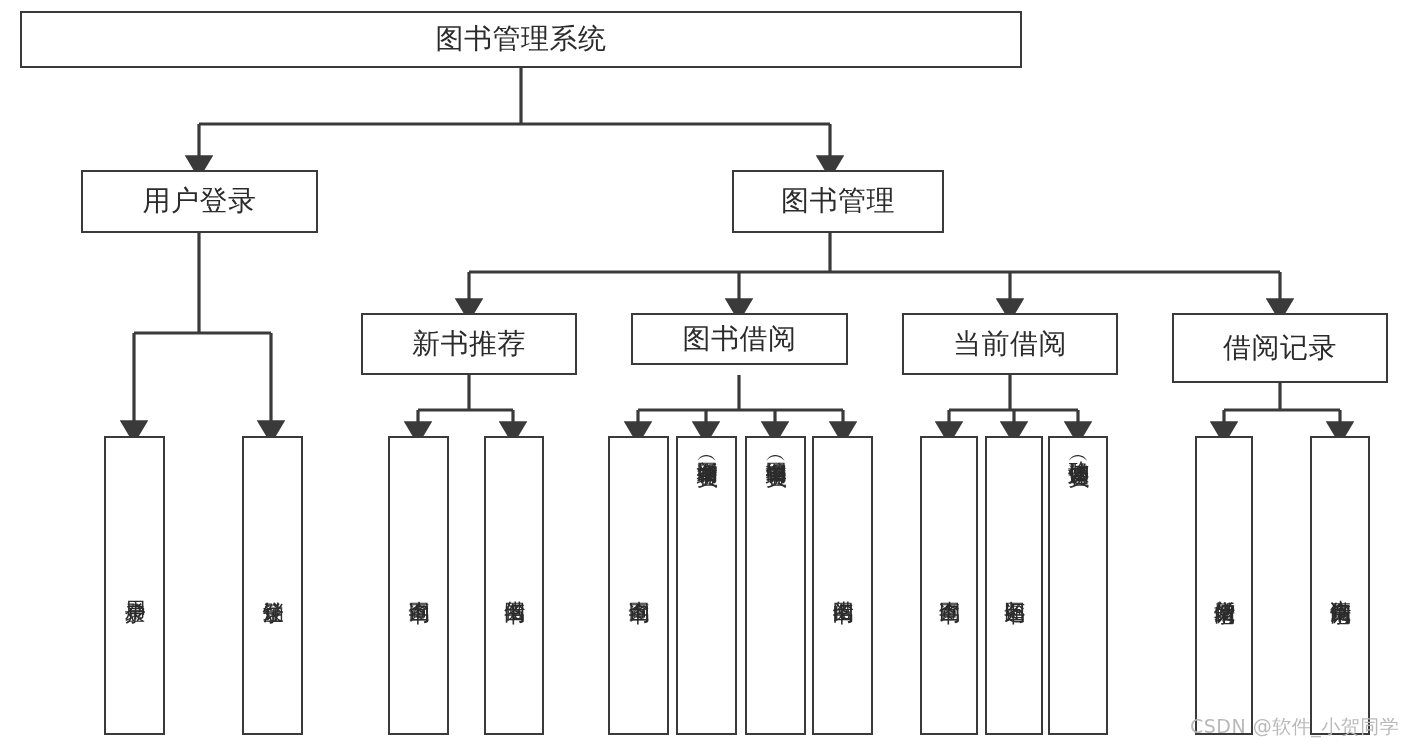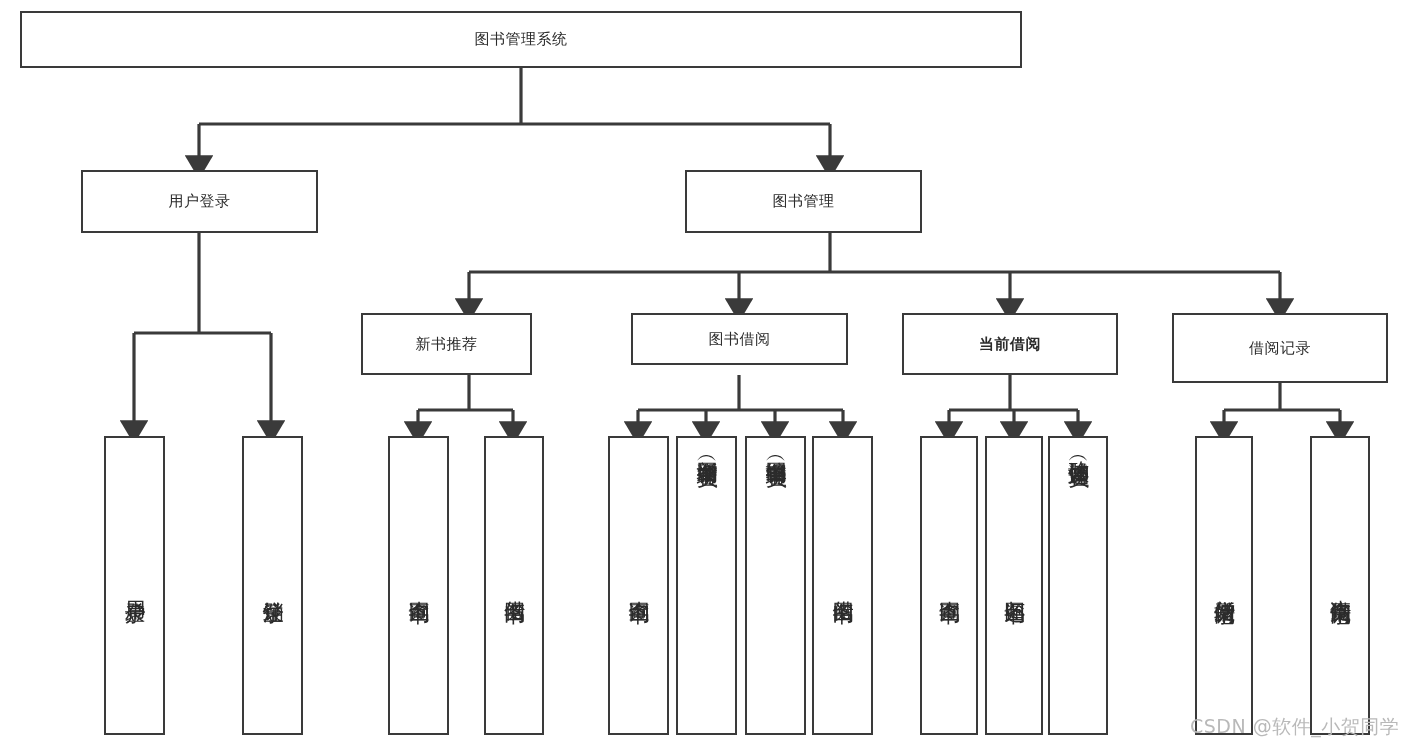--- a/index.html
+++ b/index.html
@@ -29,21 +29,21 @@
     box-sizing: border-box;
     border: 2.5px solid #3a3a3a;
     background: #ffffff;
     display: flex;
     align-items: center;
     justify-content: center;
     color: #2b2b2b;
   }
   .node.horizontal .label {
     writing-mode: horizontal-tb;
-    font-size: 15px;
+    font-size: 28px;
     line-height: 1.1;
     letter-spacing: 0.5px;
     white-space: nowrap;
   }
   .node.vertical {
     align-items: flex-start;
     padding-top: 6px;
   }
   .node.vertical .label {
     writing-mode: vertical-rl;
@@ -122,31 +122,31 @@
     </g>
   </svg>
 
   <div class="node horizontal" style="left:20px; top:11px; width:1002px; height:57px;">
     <span class="label">图书管理系统</span>
   </div>
 
   <div class="node horizontal" style="left:81px; top:170px; width:237px; height:63px;">
     <span class="label">用户登录</span>
   </div>
-  <div class="node horizontal" style="left:685px; top:170px; width:237px; height:63px;">
+  <div class="node horizontal" style="left:732px; top:170px; width:212px; height:63px;">
     <span class="label">图书管理</span>
   </div>
 
-  <div class="node horizontal" style="left:361px; top:313px; width:171px; height:62px;">
+  <div class="node horizontal" style="left:361px; top:313px; width:216px; height:62px;">
     <span class="label">新书推荐</span>
   </div>
   <div class="node horizontal" style="left:631px; top:313px; width:217px; height:52px;">
     <span class="label">图书借阅</span>
   </div>
-  <div class="node horizontal" style="left:902px; top:313px; width:216px; height:62px;font-weight:bold;">
+  <div class="node horizontal" style="left:902px; top:313px; width:216px; height:62px;">
     <span class="label">当前借阅</span>
   </div>
   <div class="node horizontal" style="left:1172px; top:313px; width:216px; height:70px;">
     <span class="label">借阅记录</span>
   </div>
 
   <div class="node vertical centered" style="left:104px; top:436px; width:61px; height:299px;">
     <span class="label">用户登录</span>
   </div>
   <div class="node vertical centered" style="left:242px; top:436px; width:61px; height:299px;">

